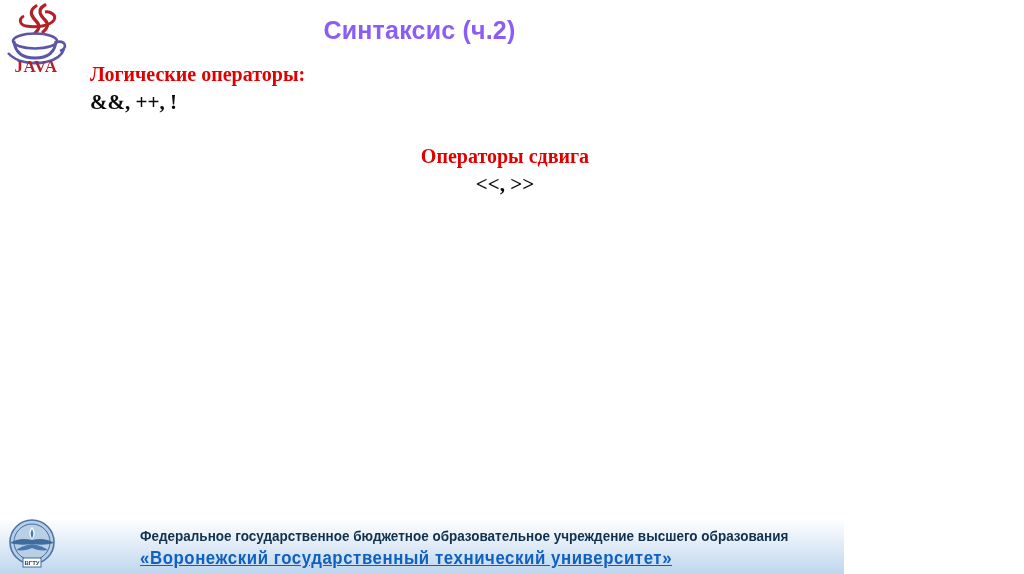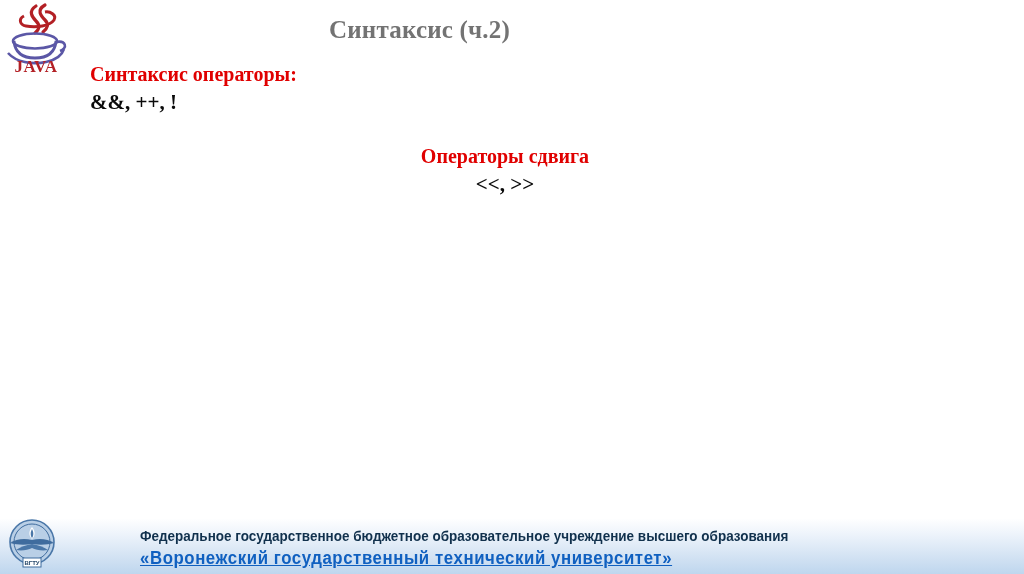--- a/index.html
+++ b/index.html
@@ -26,22 +26,22 @@
   }
   .java-logo svg { display: block; width: 72px; height: 72px; }
 
   
   .slide-title {
     position: absolute;
     left: 0;
     top: 16px;
     width: 839px;
     text-align: center;
-    color: #737373;
-    font-family: Liberation Serif, serif;
+    color: #8b5cf6;
+    font-family: Liberation Sans, sans-serif;
     font-weight: bold;
     font-size: 25px;
     letter-spacing: 0.2px;
   }
 
   
   .body-block {
     position: absolute;
     left: 90px;
     top: 60px;
@@ -64,21 +64,21 @@
     font-size: 21px;
     line-height: 28px;
     white-space: nowrap;
   }
 
   
   .footer-band {
     position: absolute;
     left: 0;
     bottom: 0;
-    width: 1024px;
+    width: 844px;
     height: 56px;
     background: linear-gradient(to bottom, #ffffff 0%, #eef4fb 28%, #cfe0f2 75%, #bed6ee 100%);
   }
   .footer-band::before {
     content: "";
     position: absolute;
     left: 0; top: 0;
     width: 1024px;
     height: 1px;
     background: #ffffff;
@@ -140,21 +140,21 @@
 
     <text x="34" y="70" text-anchor="middle" font-family="Liberation Serif, serif" font-size="17" font-weight="bold" fill="#B32025" letter-spacing="0.5">JAVA</text>
   </svg>
 </div>
 
 <div class="slide-title">Синтаксис (ч.2)</div>
 
 <div class="body-block">
 
   <div class="sect">
-    <div class="sect-head">Синтаксис операторы:</div>
+    <div class="sect-head">Логические операторы:</div>
     <div class="sect-body">&amp;&amp;, ++, !</div>
   </div>
 
 
   <div class="sect">
     <div class="sect-head">Операторы сдвига</div>
     <div class="sect-body">&lt;&lt;, &gt;&gt;</div>
   </div>
 
 </div>

